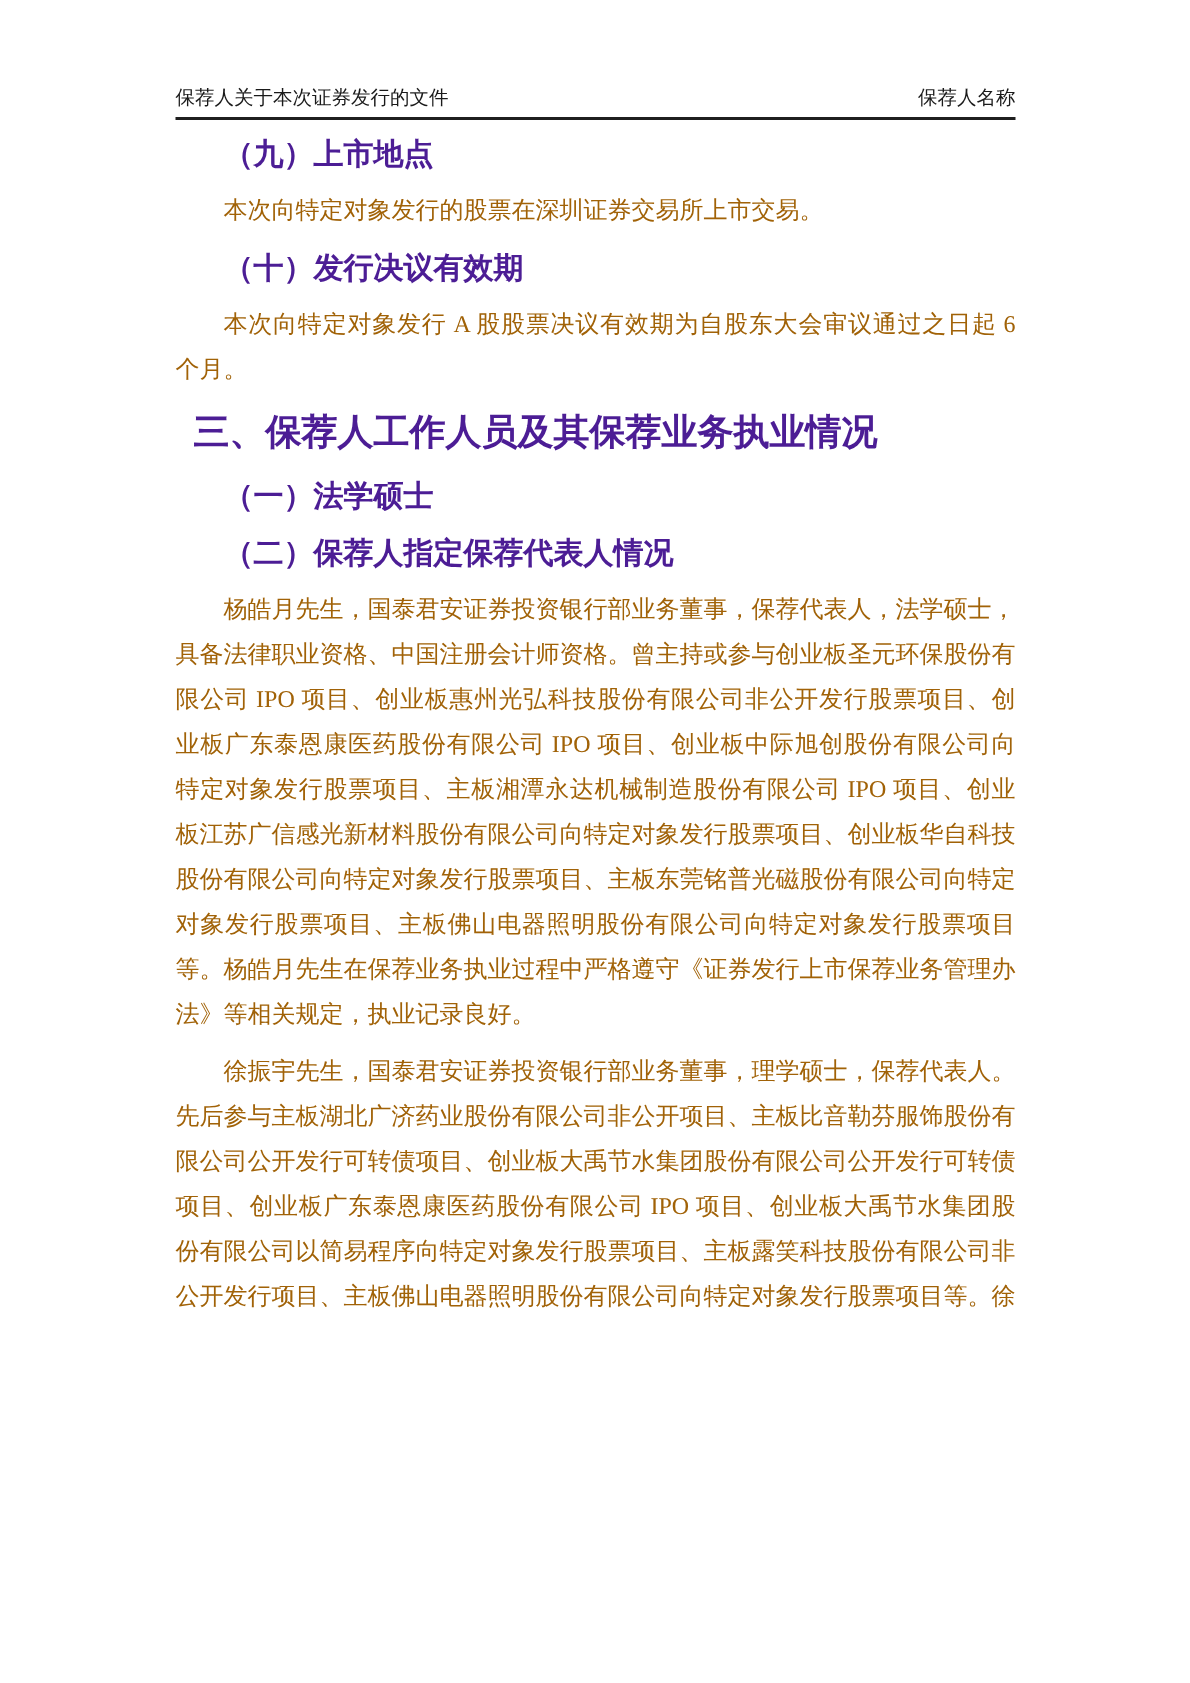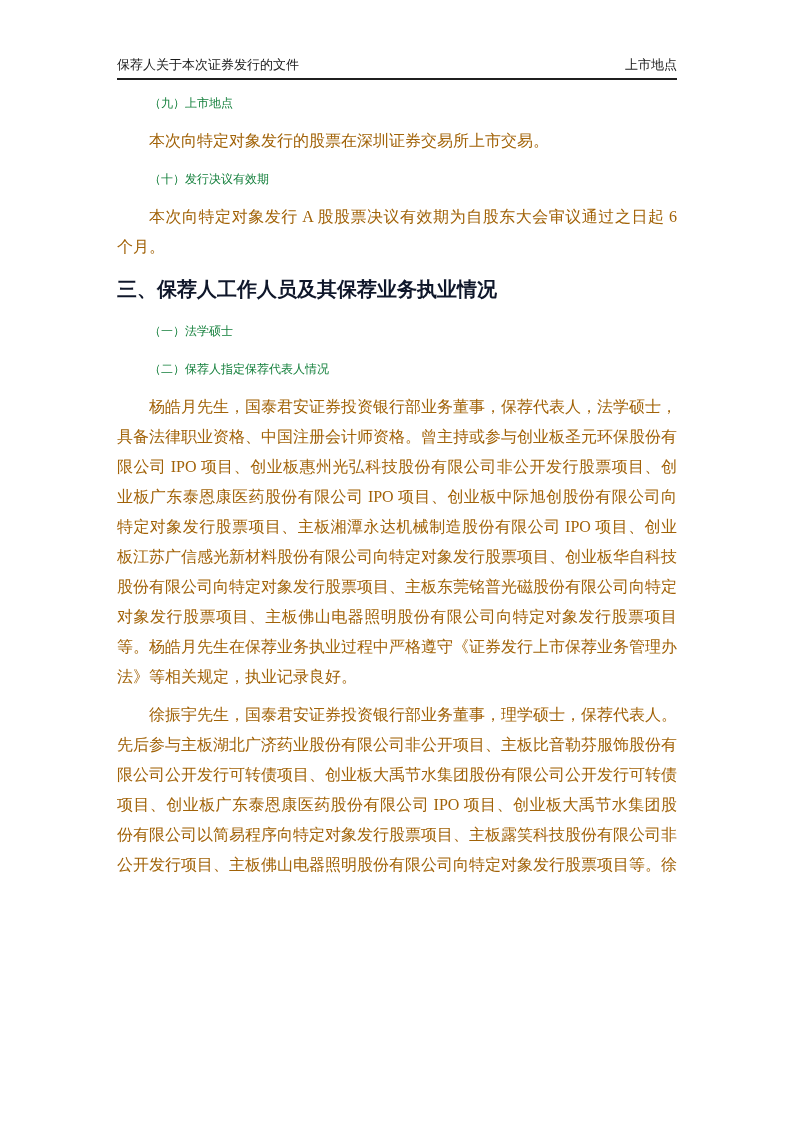--- a/index.html
+++ b/index.html
@@ -31,35 +31,35 @@
     align-items: flex-end;
     font-size: 13px;
     line-height: 16px;
     color: #1a1a1a;
   }
   .content {
     margin: 0;
   }
   .h3 {
     font-family: "Liberation Sans", sans-serif;
-    font-weight: normal;
-    font-size: 12px;
+    font-weight: bold;
+    font-size: 20px;
     line-height: 30px;
     margin: 8px 0;
     text-indent: 32px;
-    color: #15803d;
+    color: #4c1d95;
   }
   .h2 {
     font-family: "Liberation Sans", sans-serif;
     font-weight: bold;
-    font-size: 20px;
+    font-size: 24px;
     line-height: 34px;
-    margin: 10px 0;
+    margin: 10px 12px;
     text-indent: 0;
-    color: #0f172a;
+    color: #4c1d95;
   }
   .para {
     margin: 8px 0 0 0;
     font-size: 16px;
     line-height: 30px;
     text-align: justify;
     text-indent: 32px;
     color: #a16207;
   }
   .footer {
@@ -75,21 +75,21 @@
   }
 </style>
 </head>
 <body>
 
 <div class="page">
   <div class="sheet">
 
     <div class="header">
       <span>保荐人关于本次证券发行的文件</span>
-      <span>上市地点</span>
+      <span>保荐人名称</span>
     </div>
 
     <div class="content">
       <div class="h3">（九）上市地点</div>
       <p class="para">本次向特定对象发行的股票在深圳证券交易所上市交易。</p>
       <div class="h3">（十）发行决议有效期</div>
       <p class="para">本次向特定对象发行 A 股股票决议有效期为自股东大会审议通过之日起 6 个月。</p>
       <div class="h2">三、保荐人工作人员及其保荐业务执业情况</div>
       <div class="h3">（一）法学硕士</div>
       <div class="h3">（二）保荐人指定保荐代表人情况</div>

